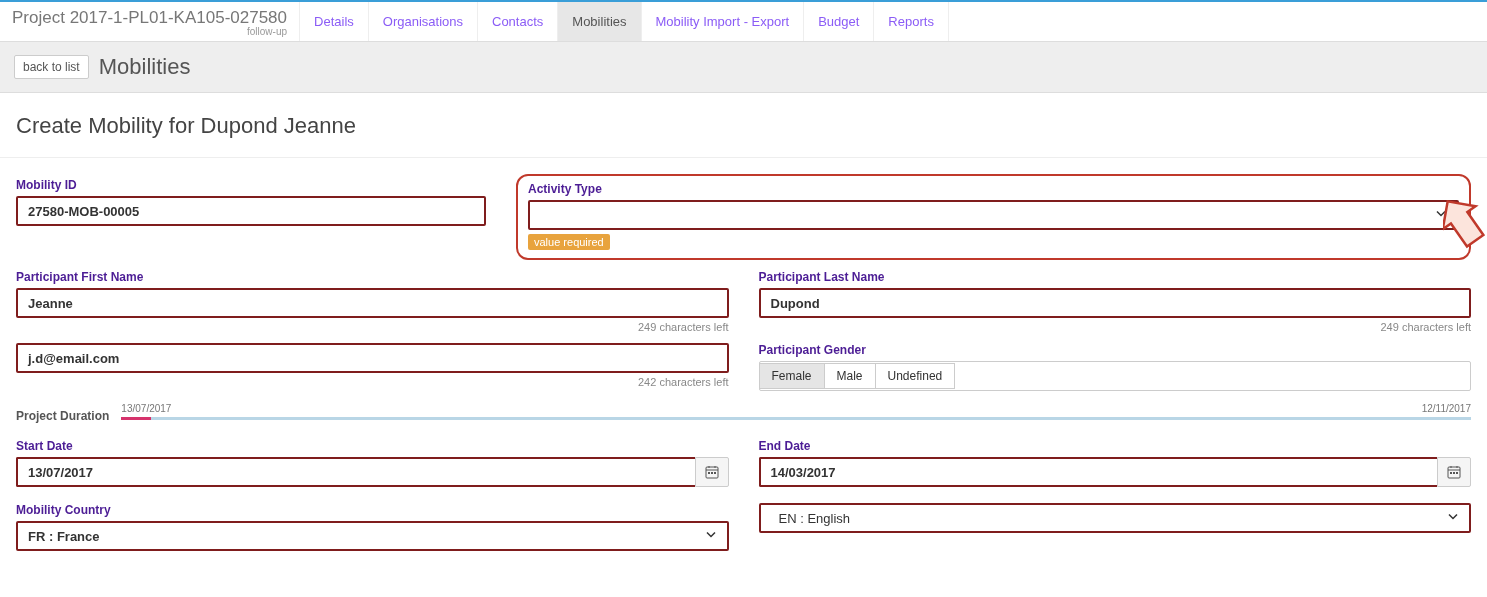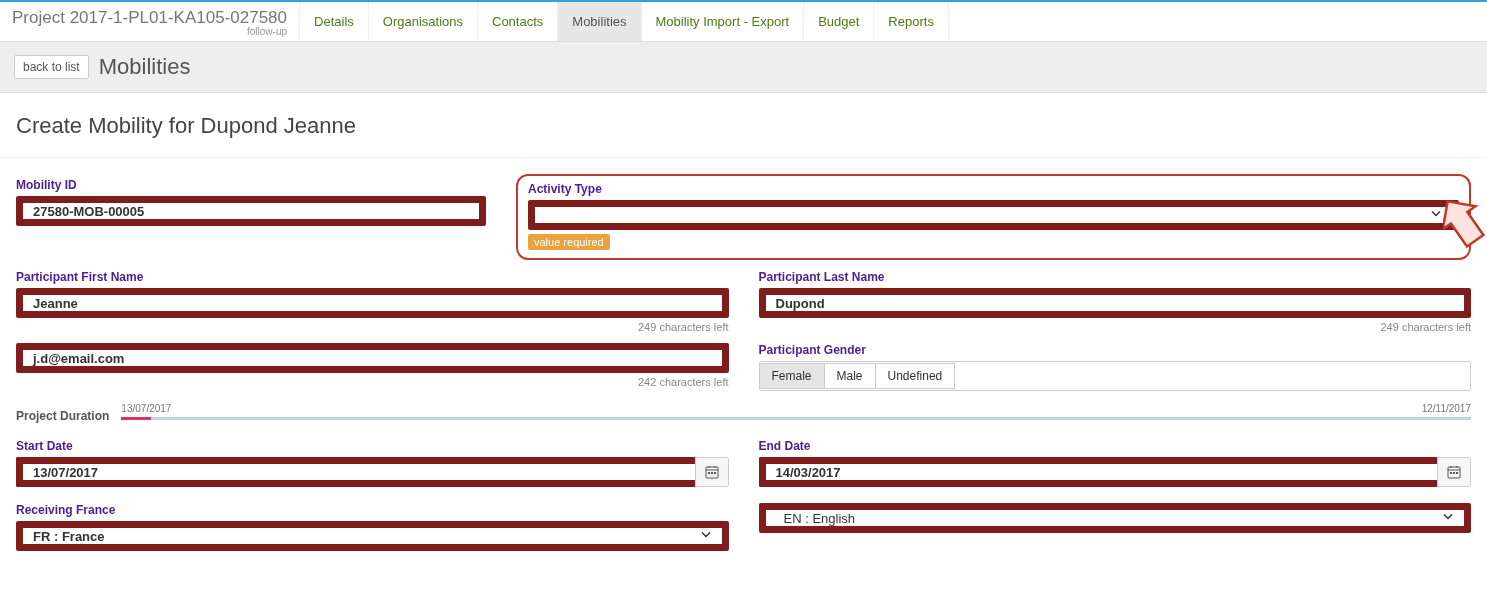--- a/index.html
+++ b/index.html
@@ -31,21 +31,21 @@
     font-size: 10px;
     text-align: right;
     color: #999;
     margin-top: -2px;
   }
   .tabs {
     display: flex;
   }
   .tab {
     padding: 12px 14px;
-    color: #4d7c0f;
+    color: #8b5cf6;
     cursor: pointer;
     border-right: 1px solid #eee;
     font-size: 13px;
   }
   .tab.active {
     background: #e7e7e7;
     color: #555;
   }
   .header-band {
     background: #eee;
@@ -87,21 +87,21 @@
     display: flex;
     flex-direction: column;
   }
   .label {
     font-size: 12px;
     font-weight: bold;
     color: #4c1d95;
     margin-bottom: 4px;
   }
   .input {
-    border: 7px solid #7f1d1d;
+    border: 2px solid #7f1d1d;
     padding: 6px 10px;
     height: 30px;
     font-size: 13px;
     background: #fff;
     display: flex;
     align-items: center;
     border-radius: 2px;
   }
   .select {
     position: relative;
@@ -359,21 +359,21 @@
               <rect x="6" y="7" width="2" height="2" fill="#555"></rect>
               <rect x="9" y="7" width="2" height="2" fill="#555"></rect>
             </svg>
         </div>
       </div>
     </div>
   </div>
 
   <div class="row" style="margin-top:16px;">
     <div class="col">
-      <div class="label">Receiving France</div>
+      <div class="label">Mobility Country</div>
       <div class="input select">
         <span style="font-weight:bold;">FR : France</span>
         <span class="chev">
           <svg width="12" height="12" viewBox="0 0 12 12">
               <path d="M2 4 L6 8 L10 4" stroke="#333" stroke-width="1.5" fill="none"></path>
             </svg>
         </span>
       </div>
     </div>
     <div class="col">

